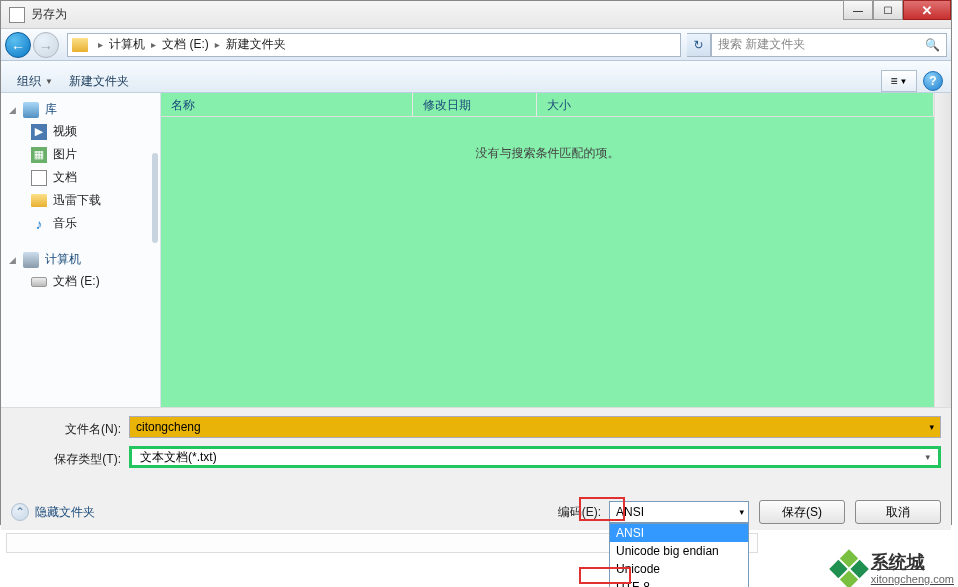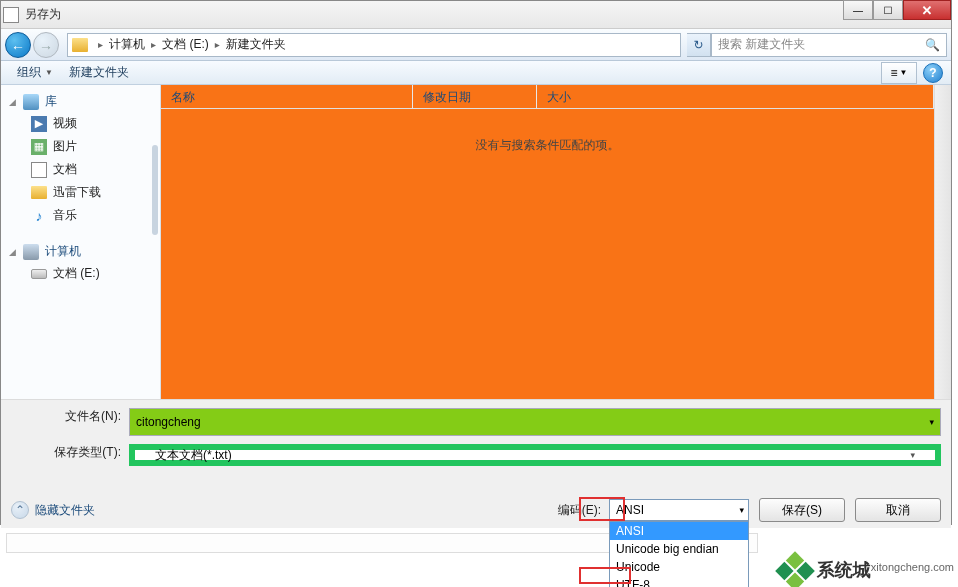--- a/index.html
+++ b/index.html
@@ -1,38 +1,38 @@
 <!DOCTYPE html>
 <html><head>
   <meta charset="utf-8">
   <style>
     * { margin: 0; padding: 0; box-sizing: border-box; font-family: "Microsoft YaHei", "Segoe UI", Tahoma, sans-serif; font-size: 12px; }
     body { background: #fff; width: 958px; height: 587px; overflow: hidden; position: relative; }
     
     .dialog { width: 952px; height: 525px; border: 1px solid #888; background: #fff; position: absolute; top: 0; left: 0; }
     
-    .titlebar { height: 28px; background: linear-gradient(to bottom, #f5f5f5, #e8e8e8); display: flex; align-items: center; padding: 0 2px; border-bottom: 1px solid #ccc; position: relative; }
+    .titlebar { height: 28px; background: linear-gradient(to bottom, #f5f5f5, #e8e8e8); display: flex; align-items: center; padding: 0 8px; border-bottom: 1px solid #ccc; position: relative; }
     .titlebar .doc-icon { width: 16px; height: 16px; background: #fff; border: 1px solid #888; margin-right: 6px; }
     .titlebar .title { color: #333; }
     .win-controls { position: absolute; right: 0; top: -1px; display: flex; }
     .win-btn { width: 30px; height: 20px; border: 1px solid #999; background: linear-gradient(to bottom, #f8f8f8, #ddd); display: flex; align-items: center; justify-content: center; font-size: 10px; }
     .win-close { width: 48px; background: linear-gradient(to bottom, #e07070, #c83030); border-color: #a02020; color: #fff; font-weight: bold; font-size: 13px; }
     
     .navbar { height: 32px; background: linear-gradient(to bottom, #fafdff, #dfe9f5); display: flex; align-items: center; padding: 0 4px; border-bottom: 1px solid #b8c8d8; }
     .nav-back, .nav-fwd { width: 26px; height: 26px; border-radius: 50%; background: radial-gradient(circle at 35% 30%, #5dc0f0, #0b78c8); display: flex; align-items: center; justify-content: center; color: #fff; font-size: 14px; margin-right: 2px; border:1px solid #0a5a98; }
     .nav-fwd { background: radial-gradient(circle at 35% 30%, #e8f2fa, #cdd8e2); color: #9aa; border-color:#b0b8c0; }
     .breadcrumb { flex: 1; height: 24px; background: #fff; border: 1px solid #a8b8c8; margin: 0 6px; display: flex; align-items: center; padding: 0 4px; }
     .bc-folder-icon { width: 16px; height: 14px; background: linear-gradient(to bottom, #fce08a, #e8b030); border-radius: 1px; margin-right: 4px; }
     .bc-sep { color: #666; margin: 0 6px; font-size: 10px; }
     .bc-item { color: #222; }
     .bc-refresh { width: 24px; height: 24px; border: 1px solid #a8b8c8; border-left: none; background: linear-gradient(to bottom,#eaf3fc,#d2e1f0); display: flex; align-items: center; justify-content: center; color: #2a5a8a; }
     .searchbox { width: 236px; height: 24px; border: 1px solid #a8b8c8; background: #fff; display: flex; align-items: center; padding: 0 6px; color: #888; }
     .searchbox .mg { margin-left: auto; color: #4a7ab0; }
     
-    .toolbar { height: 24px; background: linear-gradient(to bottom, #f7fbff, #e2ecf5); display: flex; align-items: center; padding: 0 8px; border-bottom: 1px solid #c0d0e0; }
+    .toolbar { height: 32px; background: linear-gradient(to bottom, #f7fbff, #e2ecf5); display: flex; align-items: flex-end; padding: 0 8px; border-bottom: 1px solid #c0d0e0; }
     .tb-item { padding: 2px 8px; color: #1a3a5a; display: flex; align-items: center; }
     .tb-item .drop { margin-left: 4px; font-size: 8px; color: #555; }
     .tb-right { margin-left: auto; display: flex; align-items: center; gap: 6px; }
     .view-btn { width: 36px; height: 22px; border: 1px solid #b0c0d0; background: linear-gradient(to bottom,#fff,#e5eef6); display: flex; align-items: center; justify-content: center; }
     .help-btn { width: 20px; height: 20px; border-radius: 50%; background: radial-gradient(circle at 35% 30%, #8dd0f8, #2080d0); color: #fff; display: flex; align-items: center; justify-content: center; font-weight: bold; border:1px solid #1a70b8;}
     
     .content { display: flex; height: 314px; }
     .sidebar { width: 160px; background: #fafcfe; border-right: 1px solid #d8e0e8; overflow-y: auto; padding: 6px 0; position: relative;}
     .sb-scrollthumb{ position:absolute; right:2px; top:60px; width:6px; height:90px; background:#c8d4e0; border-radius:3px;}
     .sb-section { margin-bottom: 14px; }
@@ -43,31 +43,31 @@
     .ic-folder { background: linear-gradient(#fce08a,#e8b030); border-radius:1px; width:16px; height:13px; }
     .ic-video { background: #4a7ab0; color:#fff; }
     .ic-pic { background: #6ab06a; color:#fff; }
     .ic-doc { background: #fff; border:1px solid #888; }
     .ic-music { color:#2080d0; font-size:14px; background:none; }
     .ic-computer { background: linear-gradient(#cde,#89a); border-radius:2px; }
     .ic-disk { background: linear-gradient(#eee,#bbb); border-radius:2px; height:10px; border:1px solid #999;}
     .ic-net { background: radial-gradient(#8cf,#36a); border-radius:50%; }
     .tri { color:#888; font-size:9px; margin-right:4px; width:10px; display:inline-block;}
     
-    .filelist { flex: 1; background: #f97316; display:flex; flex-direction:column;}
+    .filelist { flex: 1; background: #86efac; display:flex; flex-direction:column;}
     .fl-header { height: 24px; border-bottom: 1px solid #e0e0e0; display: flex; }
     .fl-col { padding: 4px 10px; color: #1a4a7a; border-right: 1px solid #e8e8e8; }
     .fl-empty { flex:1; display: flex; justify-content: center; padding-top: 28px; color: #444; }
     .vscroll{ width:17px; background:linear-gradient(to right,#f0f0f0,#e4e4e4); border-left:1px solid #ddd;}
     
     .bottom { background: #f0f0f0; border-top: 1px solid #dcdcdc; padding: 8px 10px 6px 10px; }
-    .form-row { display: flex; align-items: flex-start; margin-bottom: 8px; }
+    .form-row { display: flex; align-items: flex-end; margin-bottom: 8px; }
     .form-label { width: 118px; text-align: right; padding-right: 8px; color: #222; }
-    .form-input { flex: 1; height: 28px; border: 1px solid #aab; background: #84cc16; padding: 0 6px; display: flex; align-items: center; }
-    .combo { flex: 1; height: 22px; border: 6px solid #22c55e; background: #fff; display: flex; align-items: center; padding: 0 20px; position: relative; }
+    .form-input { flex: 1; height: 22px; border: 1px solid #aab; background: #eab308; padding: 0 6px; display: flex; align-items: center; }
+    .combo { flex: 1; height: 22px; border: 3px solid #22c55e; background: #fff; display: flex; align-items: center; padding: 0 8px; position: relative; }
     .combo .caret { margin-left: auto; font-size: 9px; color: #555; }
     
     .bottom-row { display: flex; align-items: center; padding-top: 24px; }
     .hide-folders { display: flex; align-items: center; color: #1a4a7a; }
     .hide-folders .up { width: 18px; height: 18px; border-radius: 50%; background: radial-gradient(circle at 35% 30%,#e8f0f8,#c8d8e8); display: flex; align-items: center; justify-content: center; margin-right: 6px; color: #5a7a9a; border:1px solid #b0c0d0;}
     .enc-label { margin-left: auto; margin-right: 8px; color: #222; }
     .enc-combo { width: 140px; height: 22px; border: 1px solid #7a9aba; background: #fff; display: flex; align-items: center; padding: 0 4px 0 6px; position: relative; }
     .enc-combo .caret { margin-left: auto; font-size: 9px; }
     .btn { width: 86px; height: 24px; border: 1px solid #8a8a8a; background: linear-gradient(to bottom,#fdfdfd,#e4e4e4); margin-left: 10px; border-radius: 3px; }
     
@@ -76,21 +76,21 @@
     .dd-sel { background: #3399ff; color: #fff; }
     
     .redbox1 { position: absolute; border: 2px solid #e03030; left: 579px; top: 497px; width: 46px; height: 24px; pointer-events:none; z-index:20;}
     .redbox2 { position: absolute; border: 2px solid #e03030; left: 579px; top: 567px; width: 52px; height: 17px; pointer-events:none; z-index:20;}
     
     .watermark { position: absolute; right: 4px; bottom: 2px; display: flex; align-items: center; color: #444; font-size: 14px; }
     .wm-logo { width: 28px; height: 28px; transform: rotate(45deg); display: grid; grid-template-columns: 1fr 1fr; grid-template-rows: 1fr 1fr; gap: 2px; margin-right: 8px; }
     .wm-logo div { background: #7ac040; }
     .wm-logo div:nth-child(2){ background:#209050;}
     .wm-logo div:nth-child(3){ background:#209050;}
-    .wm-text { display: flex; flex-direction: row; line-height: 1.1; }
+    .wm-text { display: flex; flex-direction: column; line-height: 1.1; text-decoration: underline; }
     .wm-cn { font-size: 18px; font-weight: bold; color: #333; }
     .wm-en { font-size: 11px; color: #666; }
     .footer-line{ position:absolute; left:6px; right:200px; bottom:34px; height:20px; border:1px solid #ddd; background:#fdfdfd;}
   </style>
 </head>
 <body>
 
 <div class="dialog">
 
   <div class="titlebar">

